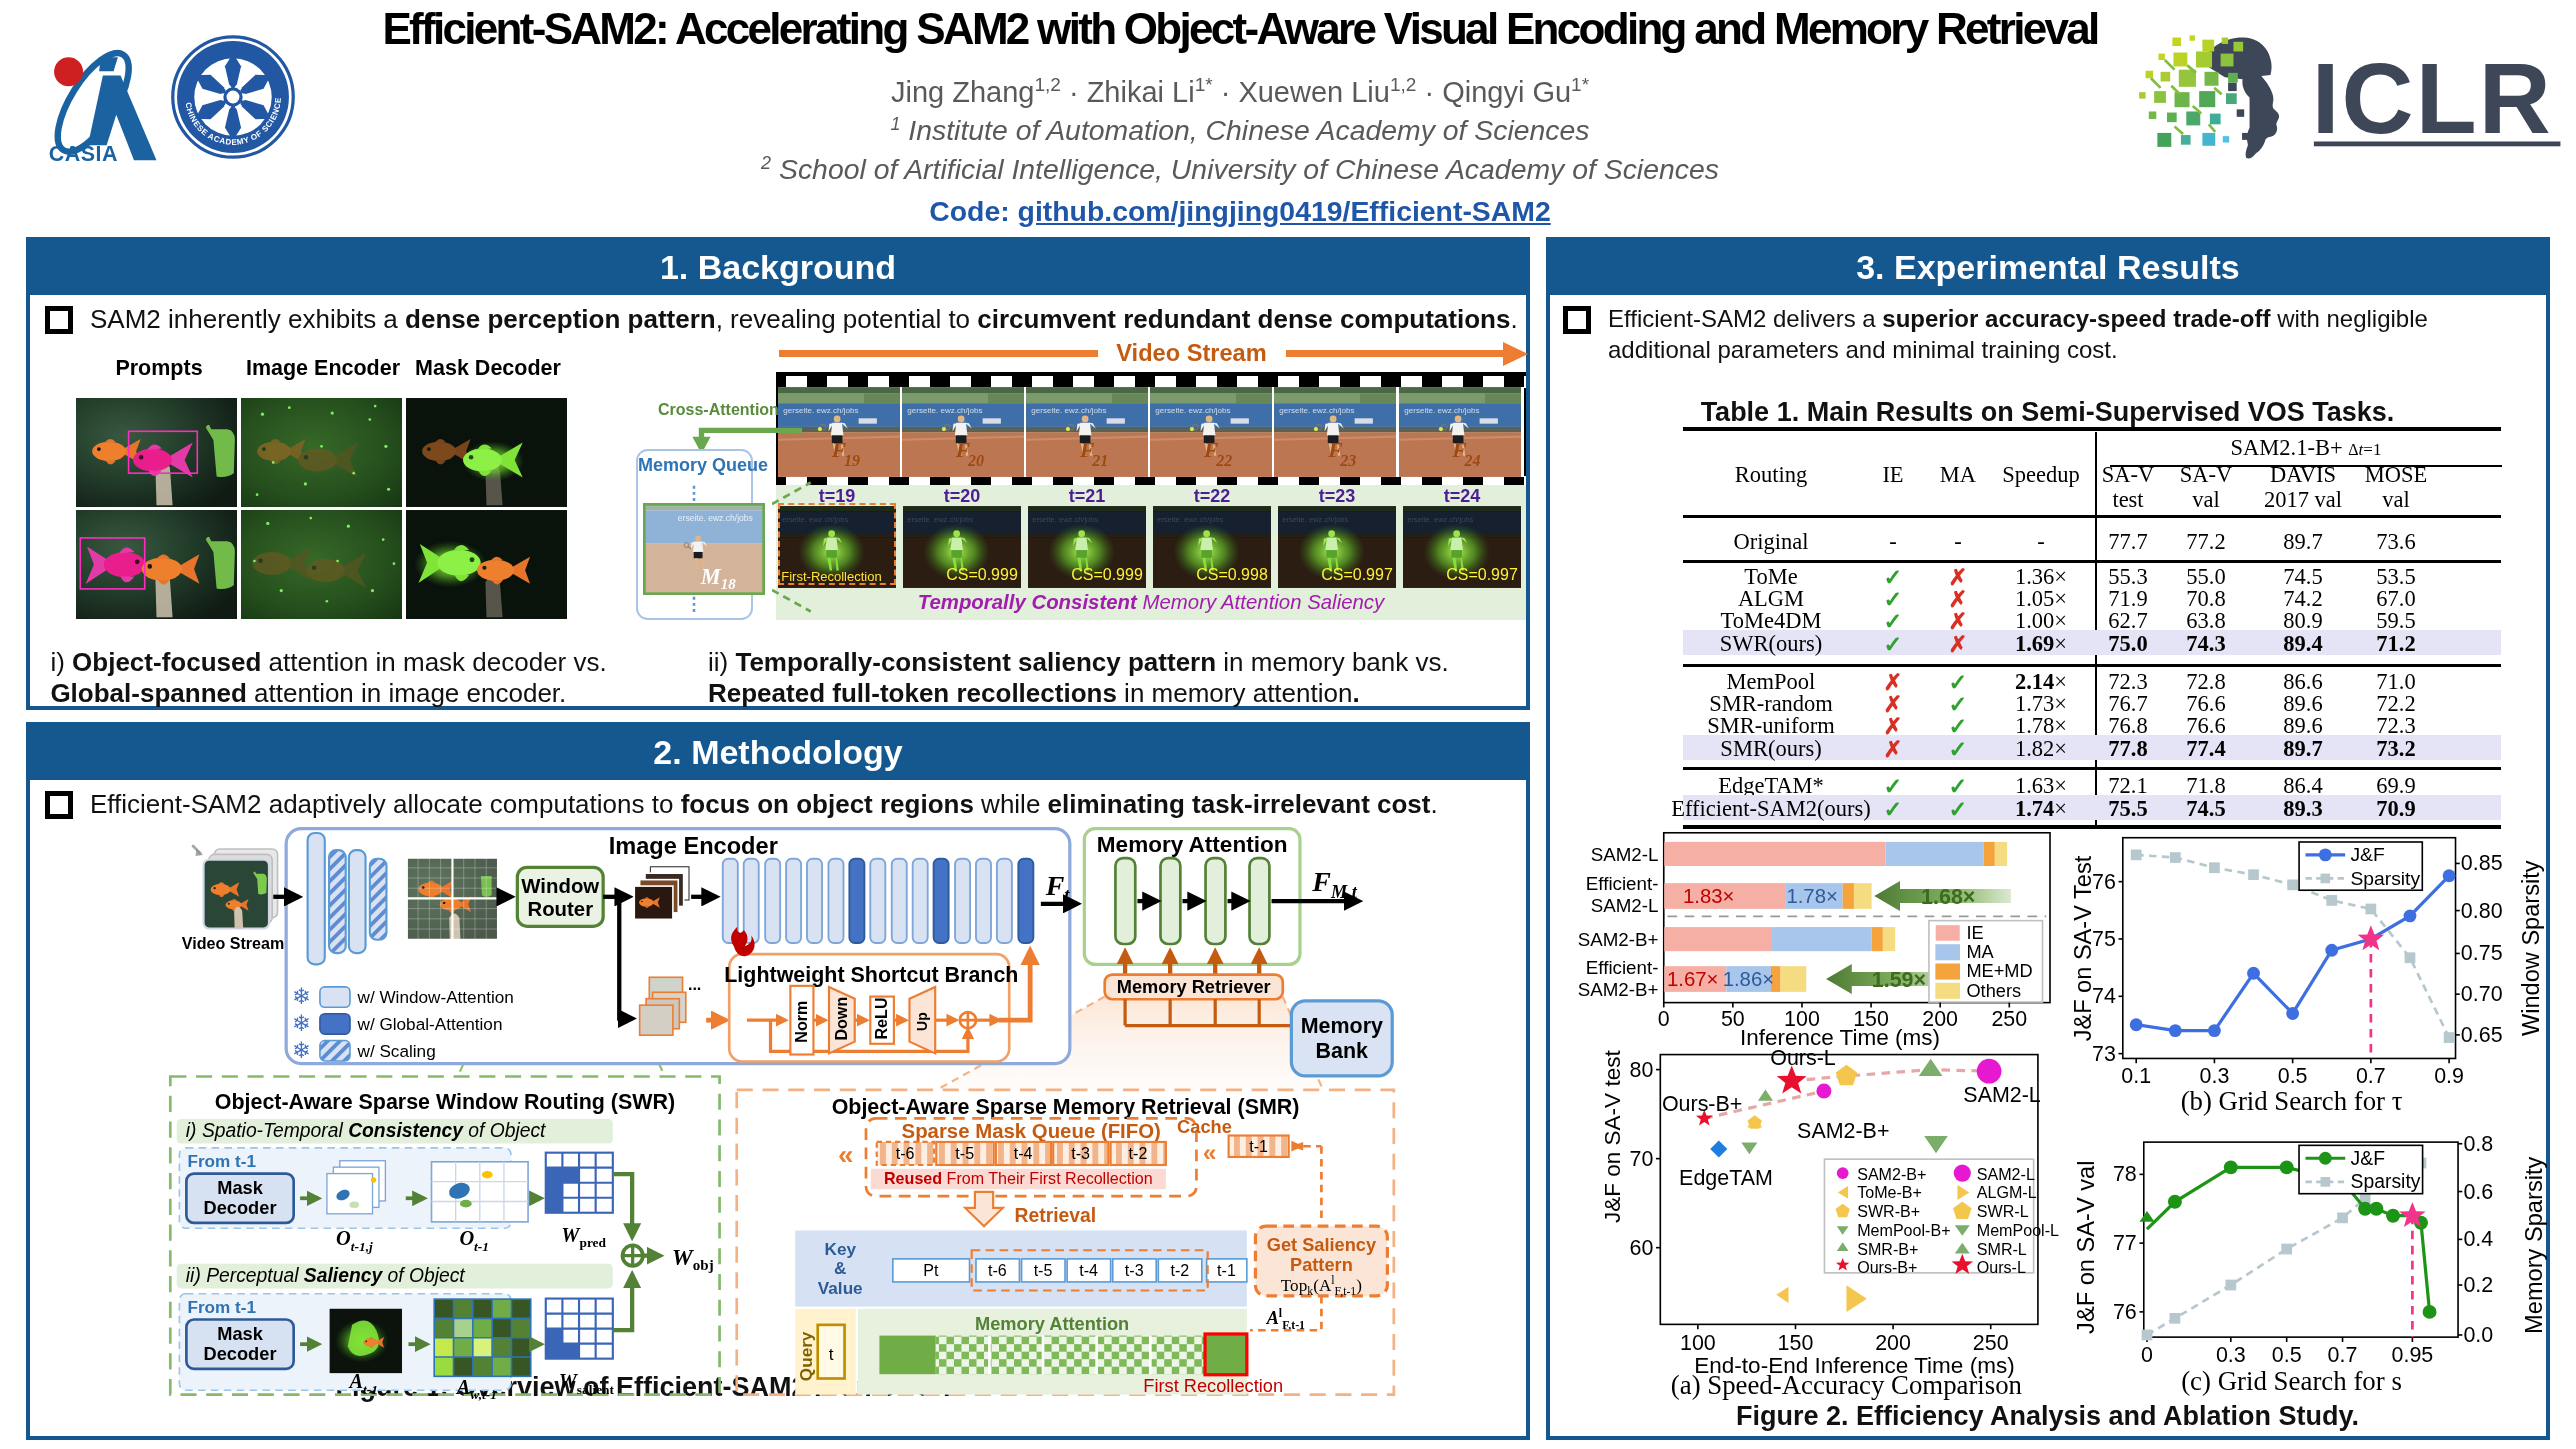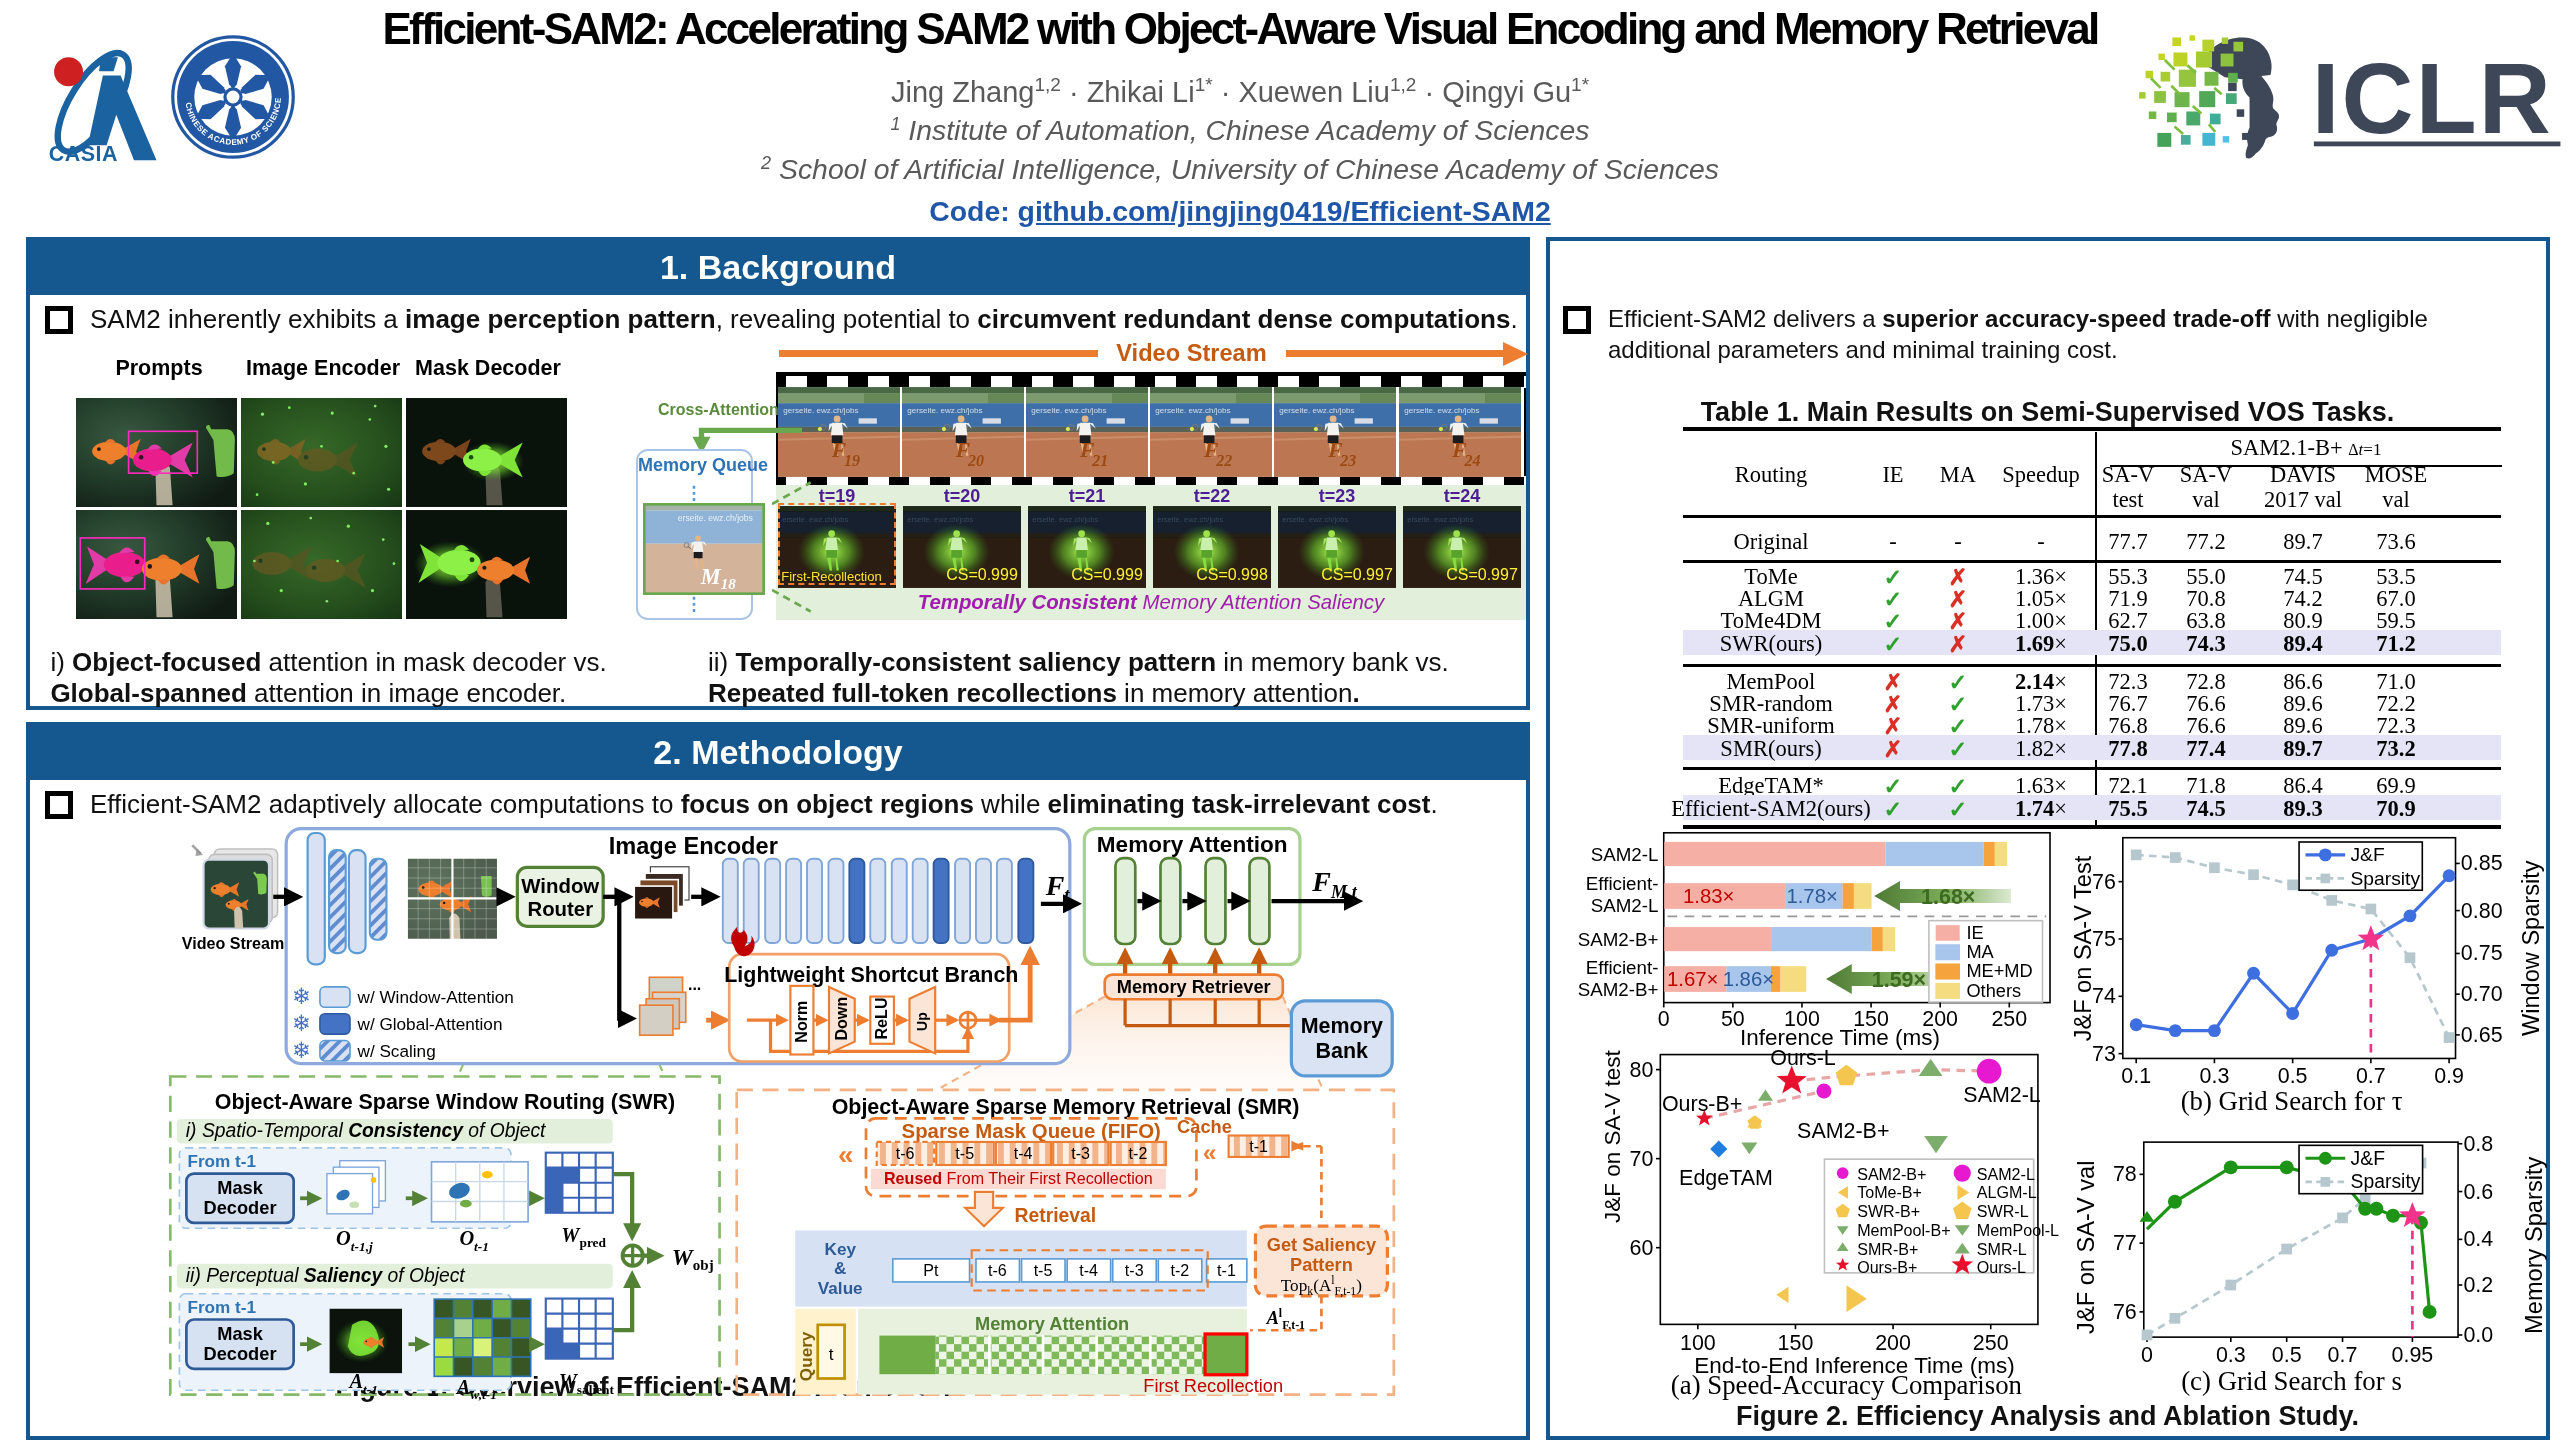--- a/index.html
+++ b/index.html
@@ -261,21 +261,21 @@
       <path d="M78 56 L96 74 M52 90 L70 108 M90 104 L106 120 M130 142 L146 156 M96 180 L112 194 M160 176 L172 190 M120 66 L136 80 M170 108 L184 120" stroke="#7FBF3F" stroke-width="5"></path>
     </g>
     <text x="352" y="192" font-size="186" font-weight="bold" fill="#3E4758" font-family="Liberation Sans" letter-spacing="4">ICLR</text>
     <rect x="356" y="208" width="460" height="9" fill="#3E4758"></rect>
   </svg>
 </div>
 
 <div class="sec" id="s1" style="left:26px;top:237px;width:1504px;height:473px;">
   <div class="sechead">1. Background</div>
   <div class="chk" style="left:15px;top:65px;"></div>
-  <div class="bullet" style="left:60px;top:63px;font-size:26px;white-space:nowrap;">SAM2 inherently exhibits a <b>image perception pattern</b>, revealing potential to <b>circumvent redundant dense computations</b>.</div>
+  <div class="bullet" style="left:60px;top:63px;font-size:26px;white-space:nowrap;">SAM2 inherently exhibits a <b>dense perception pattern</b>, revealing potential to <b>circumvent redundant dense computations</b>.</div>
 
   <div class="abs" style="left:129px;top:115px;transform:translateX(-50%);font-size:21.5px;font-weight:bold;white-space:nowrap;">Prompts</div>
   <div class="abs" style="left:293px;top:115px;transform:translateX(-50%);font-size:21.5px;font-weight:bold;white-space:nowrap;">Image Encoder</div>
   <div class="abs" style="left:458px;top:115px;transform:translateX(-50%);font-size:21.5px;font-weight:bold;white-space:nowrap;">Mask Decoder</div>
 
   <div class="ph" style="left:46px;top:157px;"><svg width="161" height="109" viewBox="0 0 300 203">
     <rect width="300" height="203" fill="#0d1710"></rect>
     <rect width="300" height="203" fill="url(#aqbg)"></rect>
     <path d="M245 60 Q238 52 248 50 L252 58 L282 58 Q296 60 296 78 L294 140 Q280 150 262 146 L256 78 Z" fill="#7CCB4F" opacity="0.9"></path>
     <path d="M150 200 L148 130 Q160 100 175 130 L180 200 Z" fill="#cfc3ae" opacity="0.85"></path>
@@ -831,20 +831,21 @@
     <rect x="2284" y="746" width="246" height="130" rx="20" fill="#FBE5D6" stroke="#ED7D31" stroke-width="6" stroke-dasharray="20 12"></rect>
     <text x="2407" y="792" font-size="34" font-weight="bold" fill="#C55A11" text-anchor="middle">Get Saliency</text>
     <text x="2407" y="830" font-size="34" font-weight="bold" fill="#C55A11" text-anchor="middle">Pattern</text>
     <text x="2407" y="866" font-size="32" text-anchor="middle" font-family="Liberation Serif">Top<tspan font-size="22" dy="8">k</tspan><tspan dy="-8">(A</tspan><tspan font-size="22" dy="-12">l</tspan><tspan font-size="22" dy="20">F,t-1</tspan><tspan dy="-8">)</tspan></text>
     <text x="2305" y="928" font-size="34" font-weight="bold" font-style="italic" font-family="Liberation Serif">A<tspan font-size="22" dy="-12" font-style="normal">l</tspan><tspan font-size="22" dy="22" font-style="normal">F,t-1</tspan></text>
     <path d="M2407 876 L2407 940 L2274 940" stroke="#ED7D31" stroke-width="5" stroke-dasharray="14 10" fill="none"></path>
   </svg>
 </div>
 
 <div class="sec" id="s3" style="left:1546px;top:237px;width:1004px;height:1203px;">
+  <div class="sechead">3. Experimental Results</div>
   <div class="chk" style="left:13.4px;top:65px;"></div>
   <div class="bullet" style="left:58px;top:62px;font-size:24px;line-height:31px;white-space:nowrap;">Efficient-SAM2 delivers a <b>superior accuracy-speed trade-off</b> with negligible<br>additional parameters and minimal training cost.</div>
   <div class="bullet" style="left:0px;top:156px;width:995px;text-align:center;font-weight:bold;font-size:27px;">Table 1. Main Results on Semi-Supervised VOS Tasks.</div>
 
   <div class="abs" id="tbl" style="left:133px;top:186px;width:818px;height:400px;font-family:'Liberation Serif',serif;font-size:22.5px;color:#000;">
     <div class="abs" style="left:0;top:0;width:100%;height:3.8px;background:#000;"></div>
     <div class="abs" style="left:427px;top:7.5px;width:392px;text-align:center;">SAM2.1-B+ <span style="font-size:16px;">Δ</span><i style="font-size:17px;">t</i><span style="font-size:17px;">=1</span></div>
     <div class="abs" style="left:427px;top:38px;width:392px;height:1.6px;background:#000;"></div>
     <div class="abs" style="left:412px;top:5.4px;width:1.6px;height:393px;background:#000;"></div>
     <div class="abs trow" style="top:35px;">

